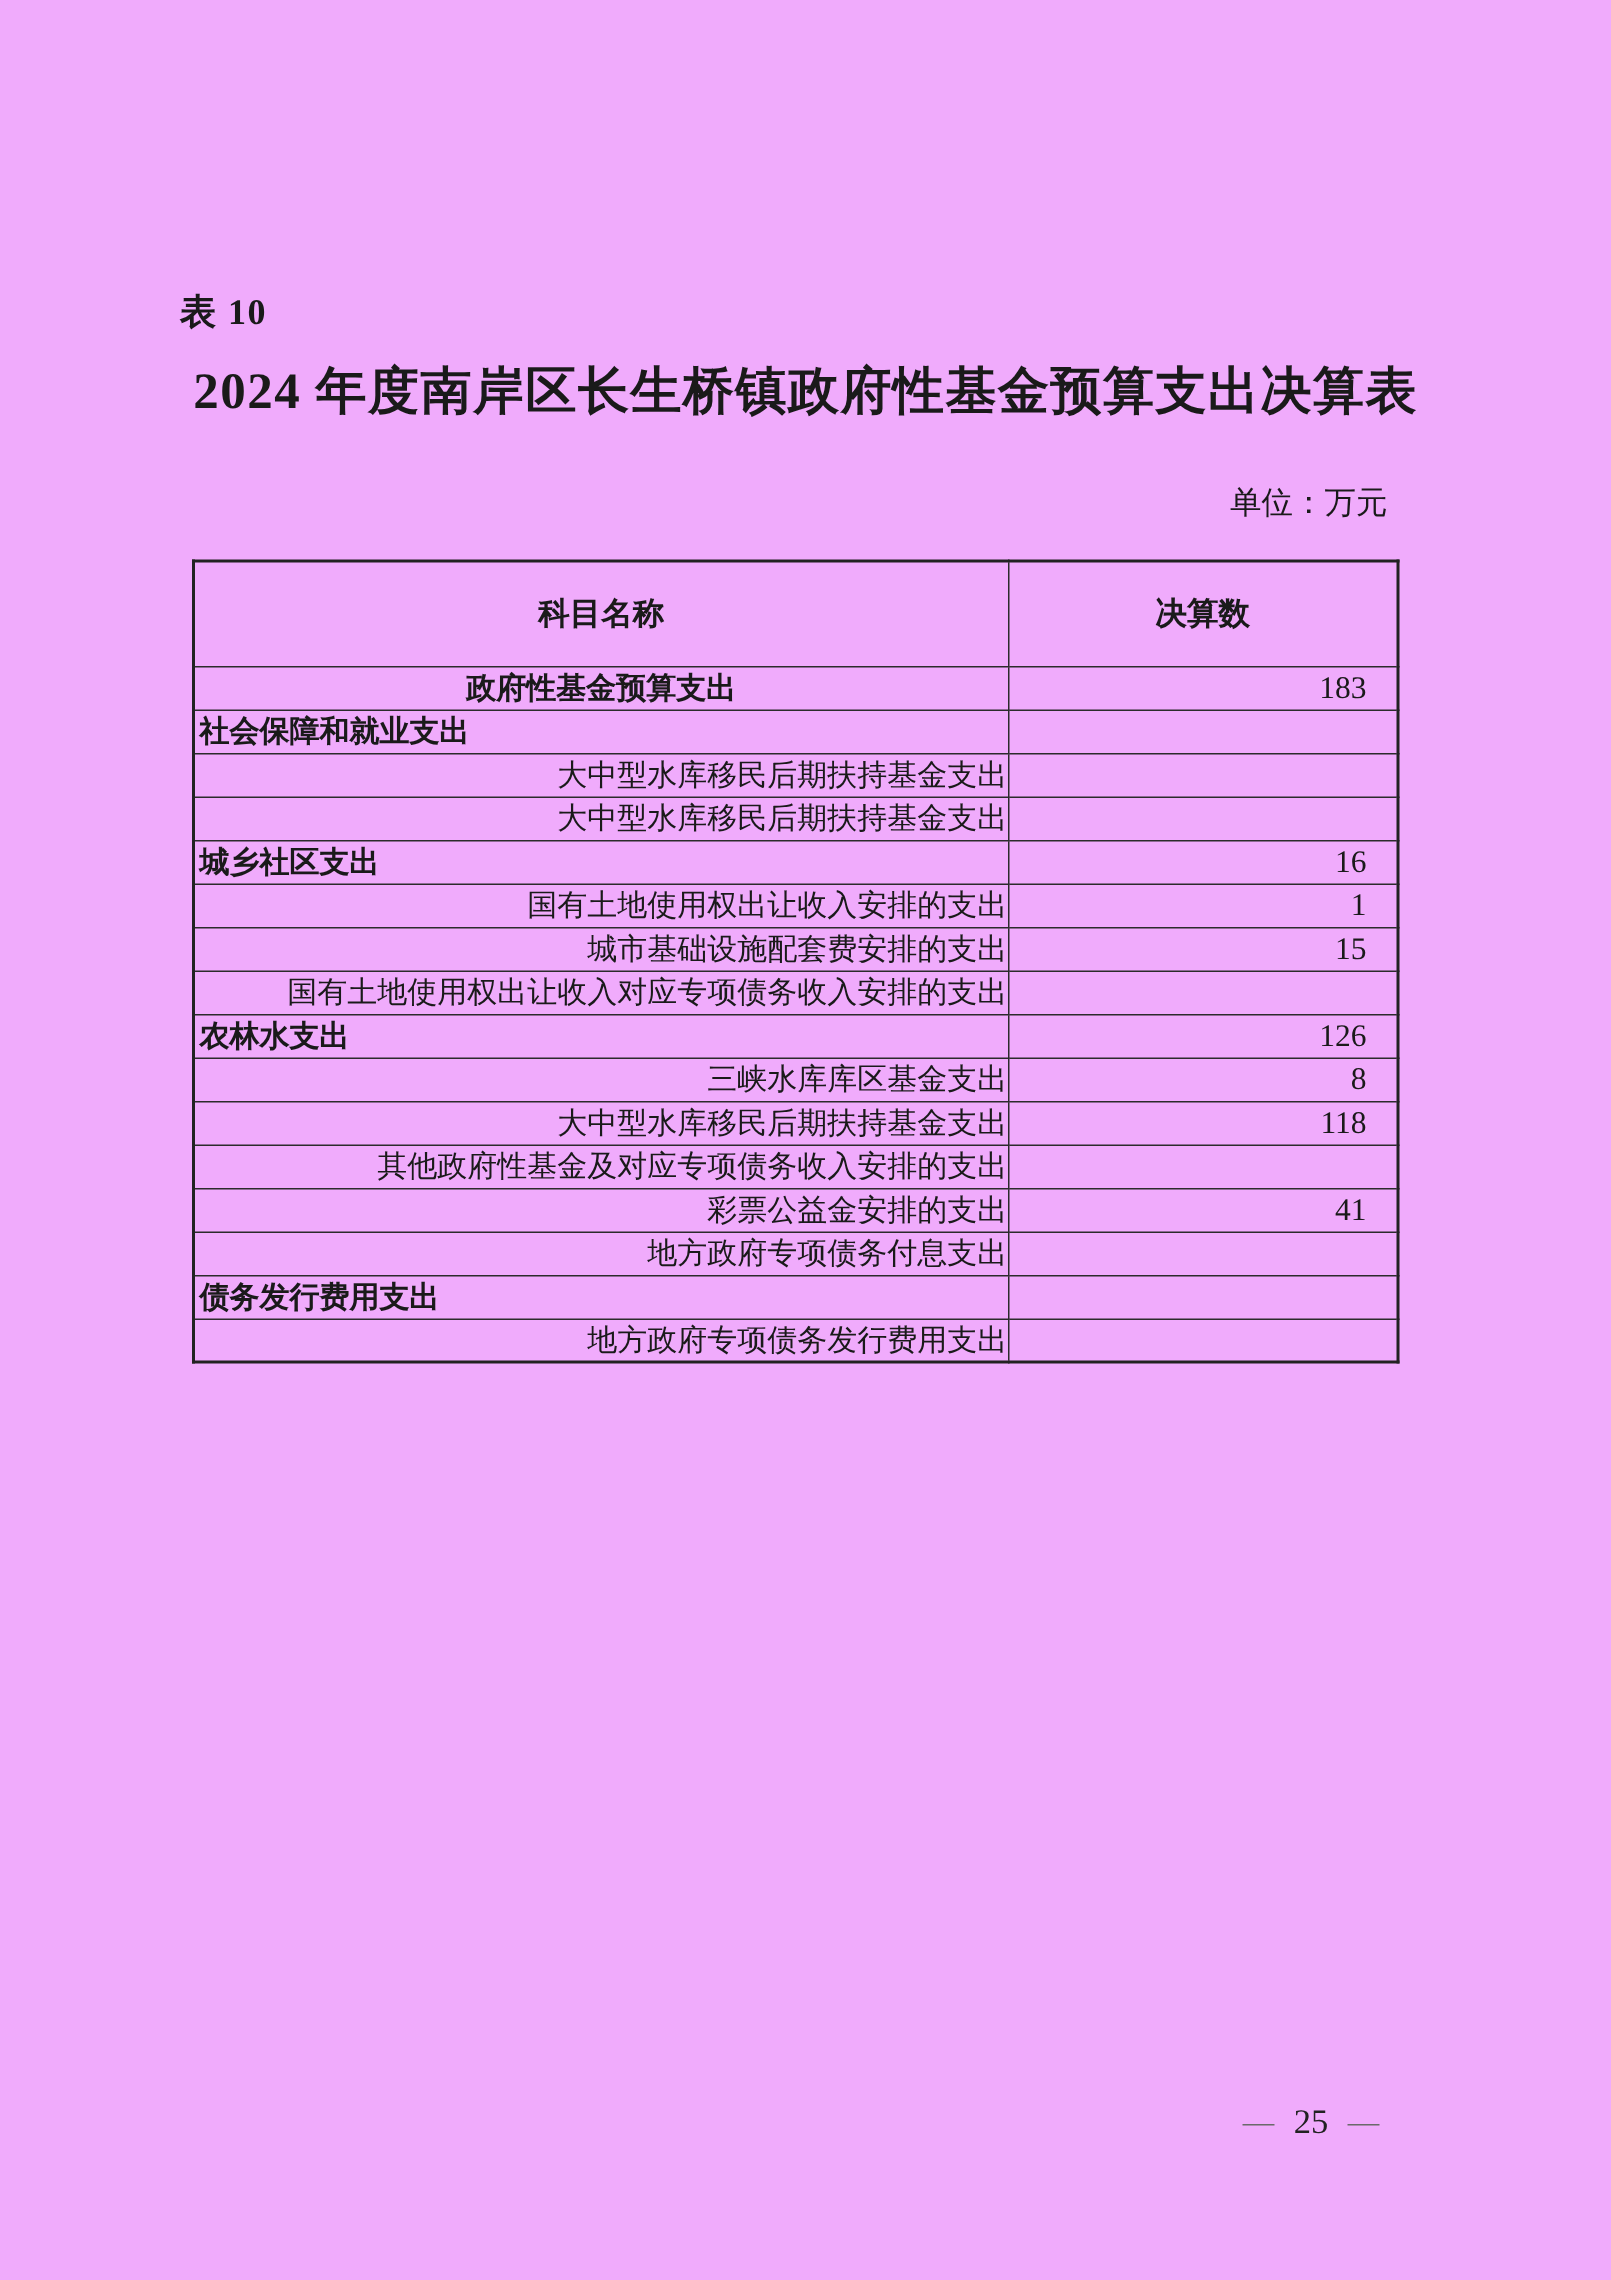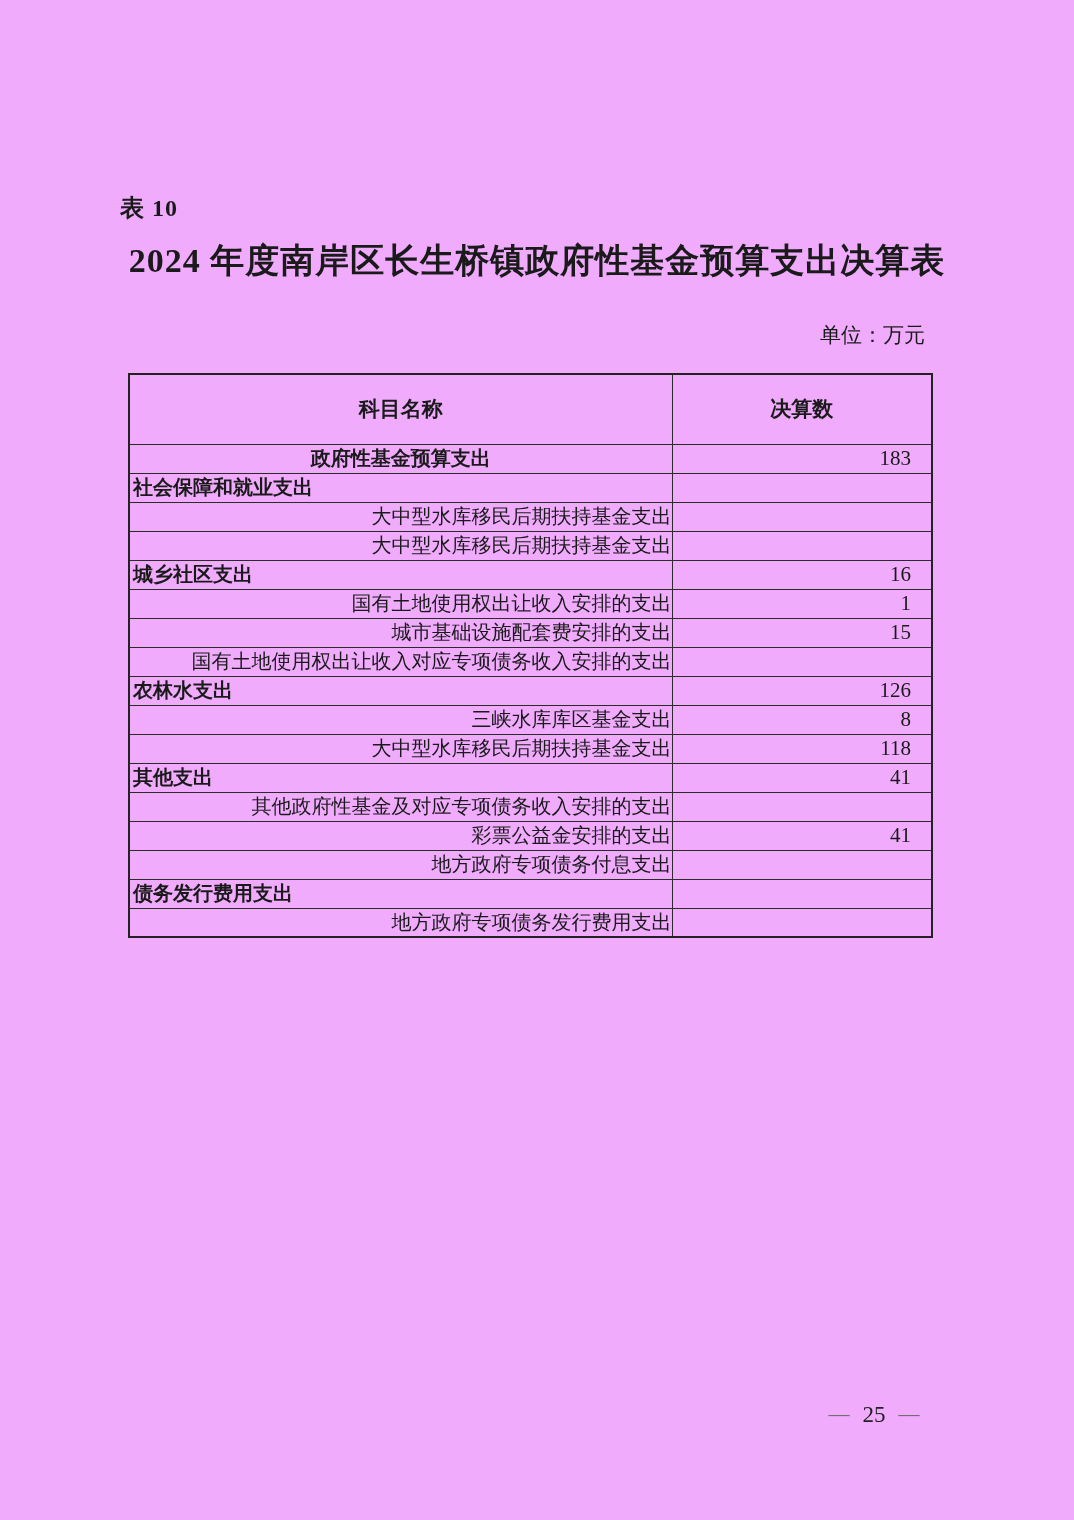--- a/index.html
+++ b/index.html
@@ -170,24 +170,20 @@
         </tr>
         <tr>
           <td class="cell-name style-item">三峡水库库区基金支出</td>
           <td class="cell-value">8</td>
         </tr>
         <tr>
           <td class="cell-name style-item">大中型水库移民后期扶持基金支出</td>
           <td class="cell-value">118</td>
         </tr>
         <tr>
-          <td class="cell-name style-section">其他支出</td>
-          <td class="cell-value">41</td>
-        </tr>
-        <tr>
           <td class="cell-name style-item">其他政府性基金及对应专项债务收入安排的支出</td>
           <td class="cell-value"></td>
         </tr>
         <tr>
           <td class="cell-name style-item">彩票公益金安排的支出</td>
           <td class="cell-value">41</td>
         </tr>
         <tr>
           <td class="cell-name style-item">地方政府专项债务付息支出</td>
           <td class="cell-value"></td>

